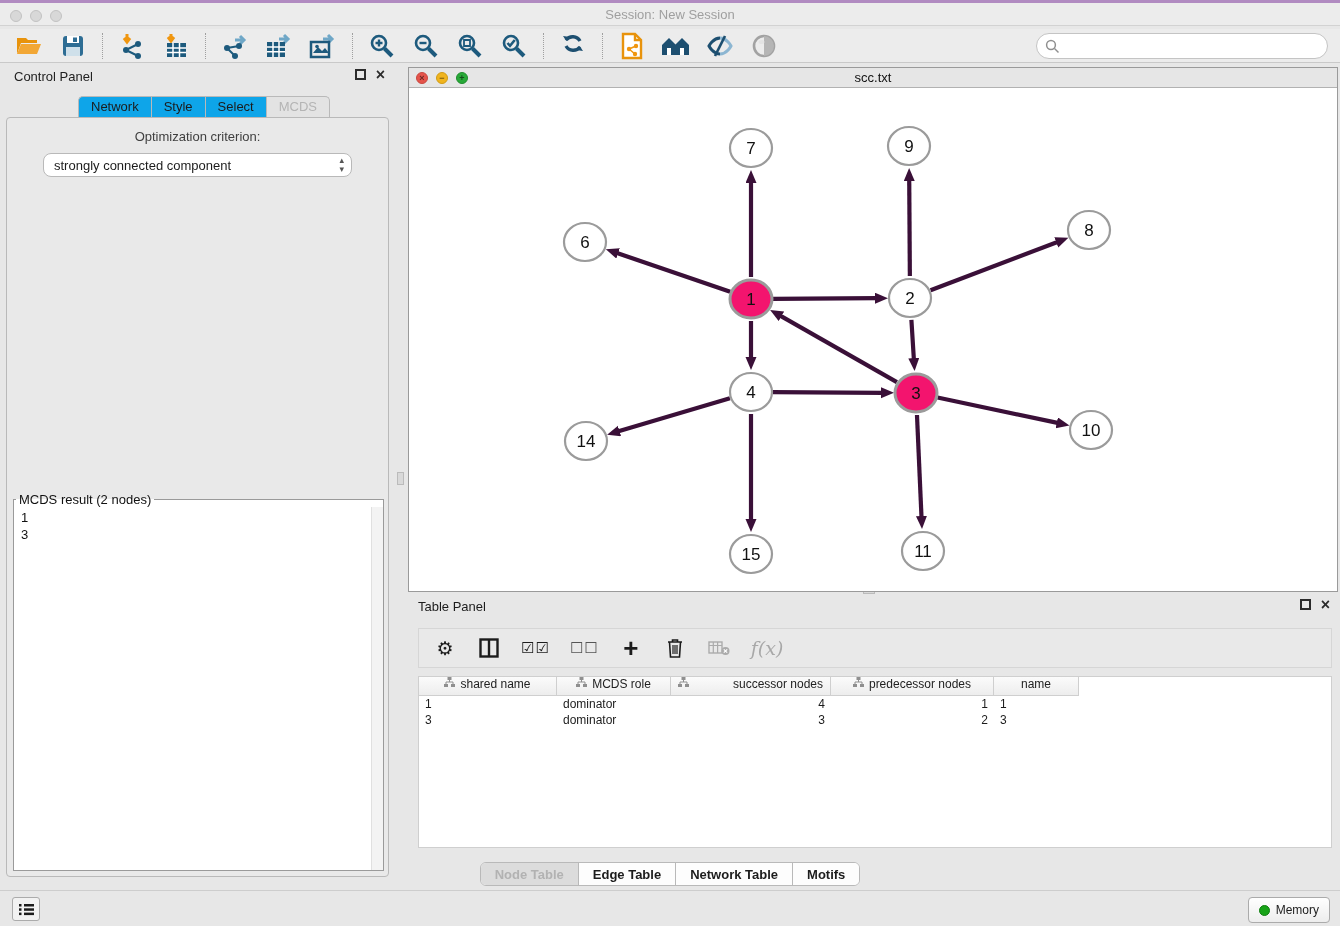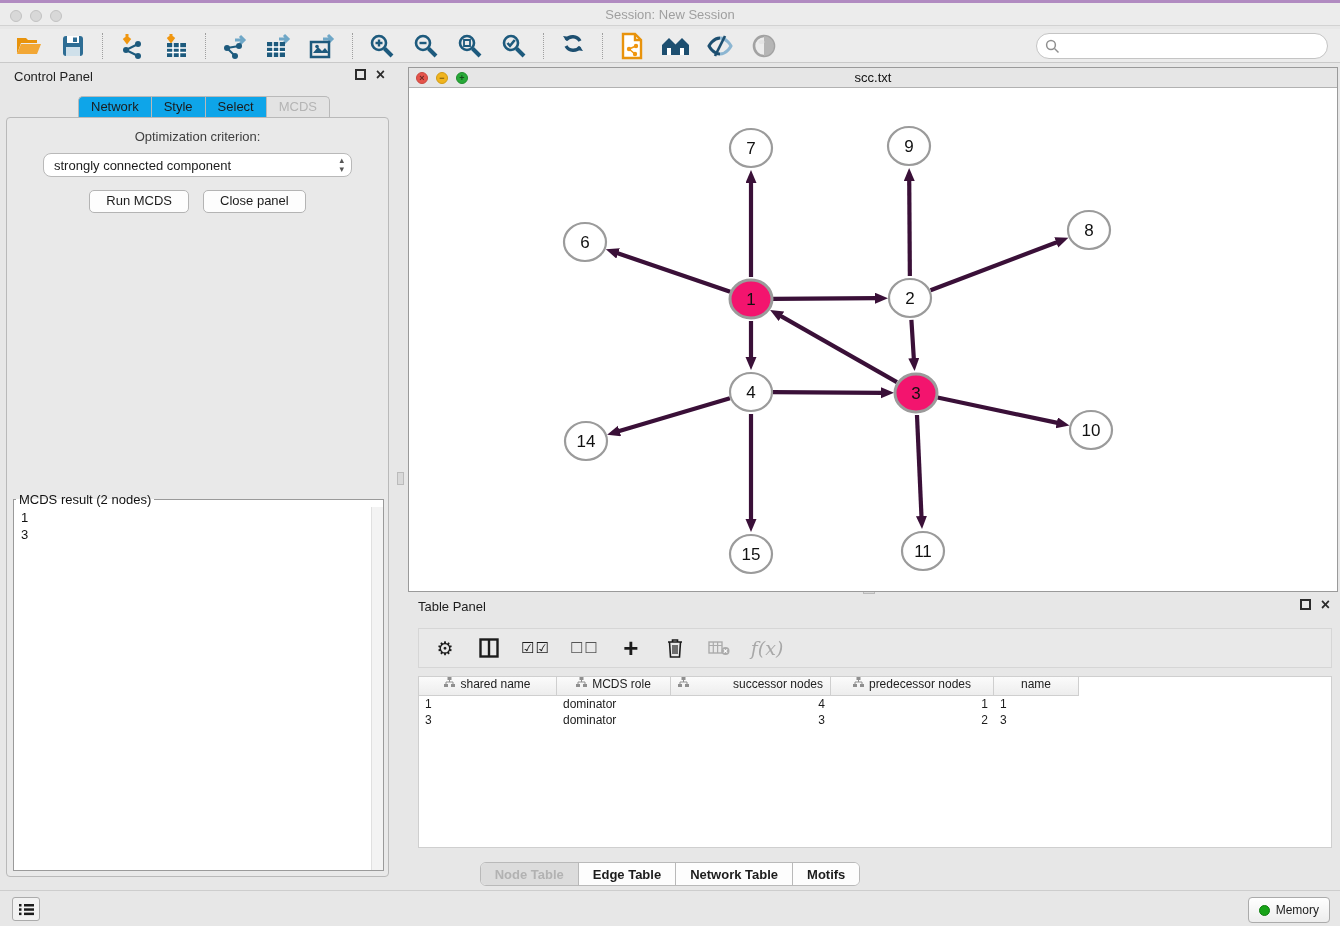--- a/index.html
+++ b/index.html
@@ -289,24 +289,20 @@
   </div>
 
 <div class="cp-body">
   <div class="opt-label">Optimization criterion:</div>
   <div class="combo">
     <span>strongly connected component</span>
     <span class="chevrons">
         <span>▴</span>
         <span>▾</span>
       </span>
-  </div>
-  <div class="btn-row">
-    <div class="push-btn">Run MCDS</div>
-    <div class="push-btn">Close panel</div>
   </div>
 
   <fieldset class="mcds-result">
     <legend>MCDS result (2 nodes)</legend>
     <div style="position:relative; width:100%; height:100%;">
       <div class="result-list">
           <div>1</div>
           <div>3</div>
         </div>
       <div class="result-scroll"></div>

